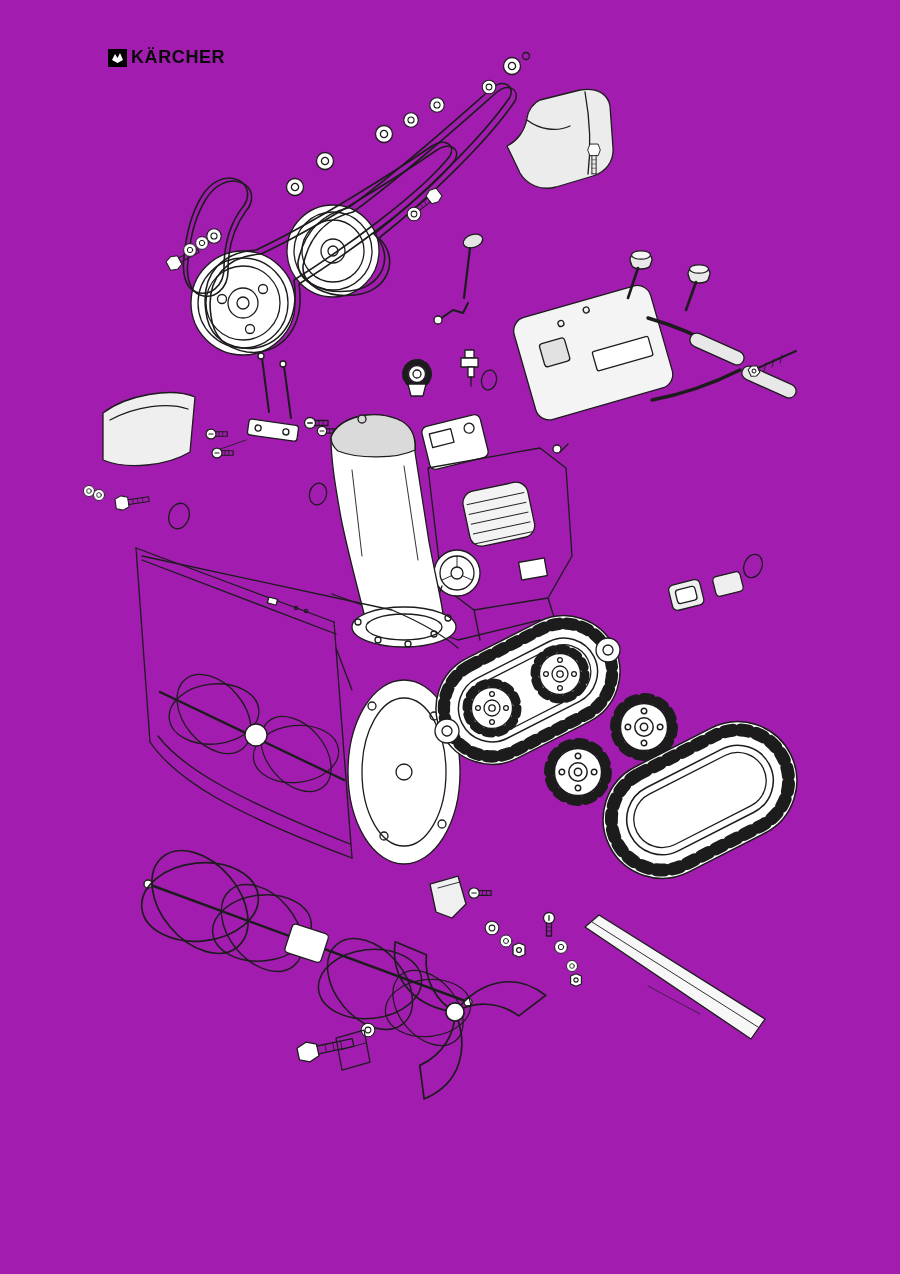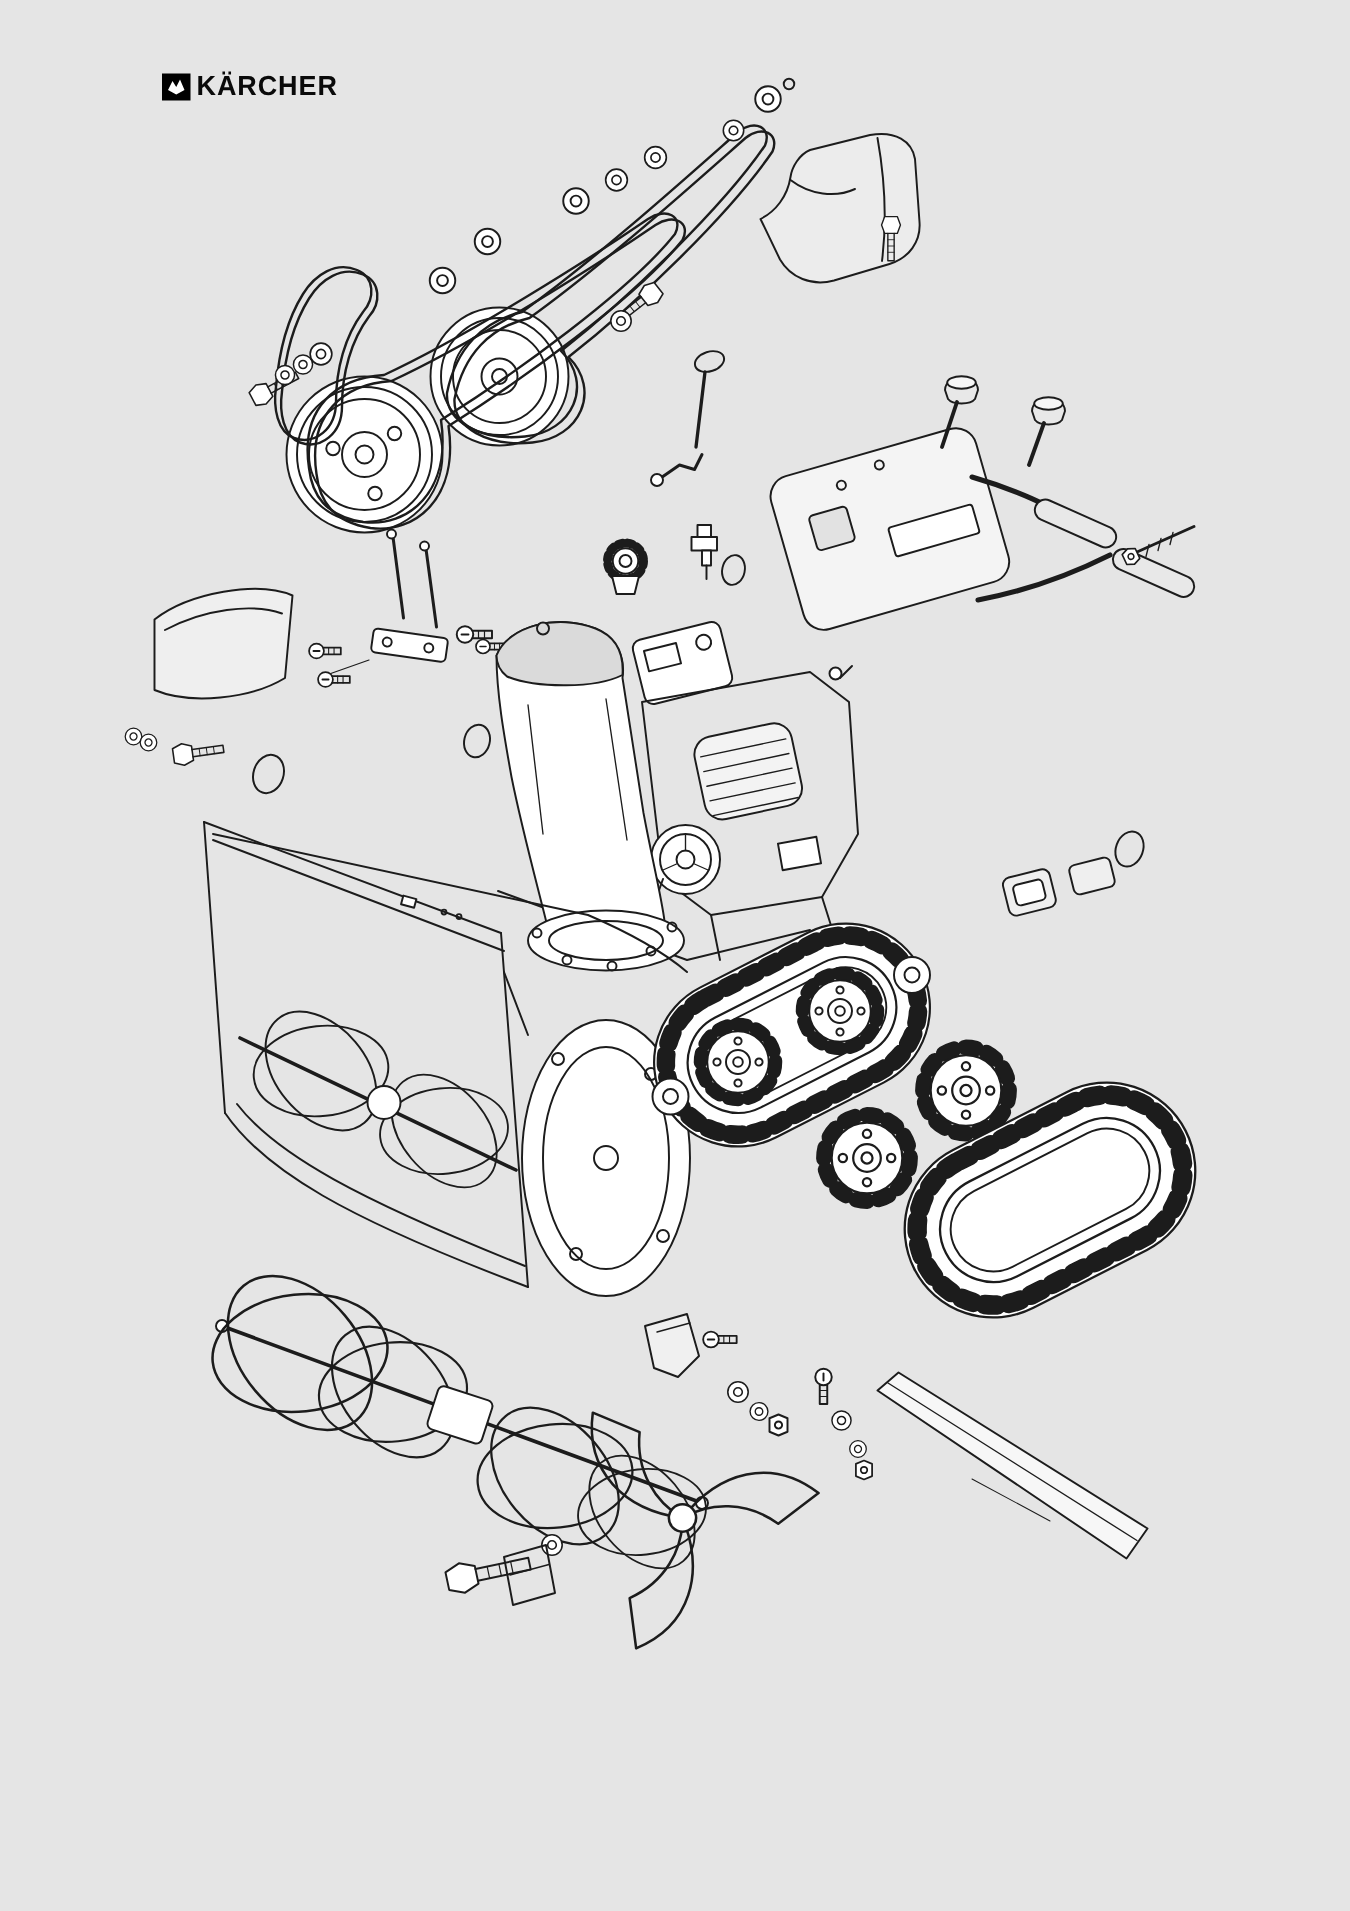--- a/index.html
+++ b/index.html
@@ -1,17 +1,17 @@
 <!DOCTYPE html>
 <html><head>
 <meta charset="utf-8">
 <style>
   html,body { margin:0; padding:0; background:#ffffff; }
   .page {
-    position:relative; width:900px; height:1274px; background:#e5e5e5;
+    position:relative; width:900px; height:1274px; background:#a21caf;
     font-family:"Liberation Sans", sans-serif; overflow:hidden;
   }
   .logo { position:absolute; left:108px; top:47px; display:flex; align-items:center; gap:4px; }
   .logo-mark { width:19px; height:18px; background:#000; display:flex; align-items:center; justify-content:center; }
   .logo-text { font-weight:bold; font-size:18px; letter-spacing:0.6px; color:#0a0a0a; transform:scaleY(1.02); }
   .diagram { position:absolute; left:0; top:0; width:900px; height:1274px; }
 </style>
 </head>
 <body>
 

